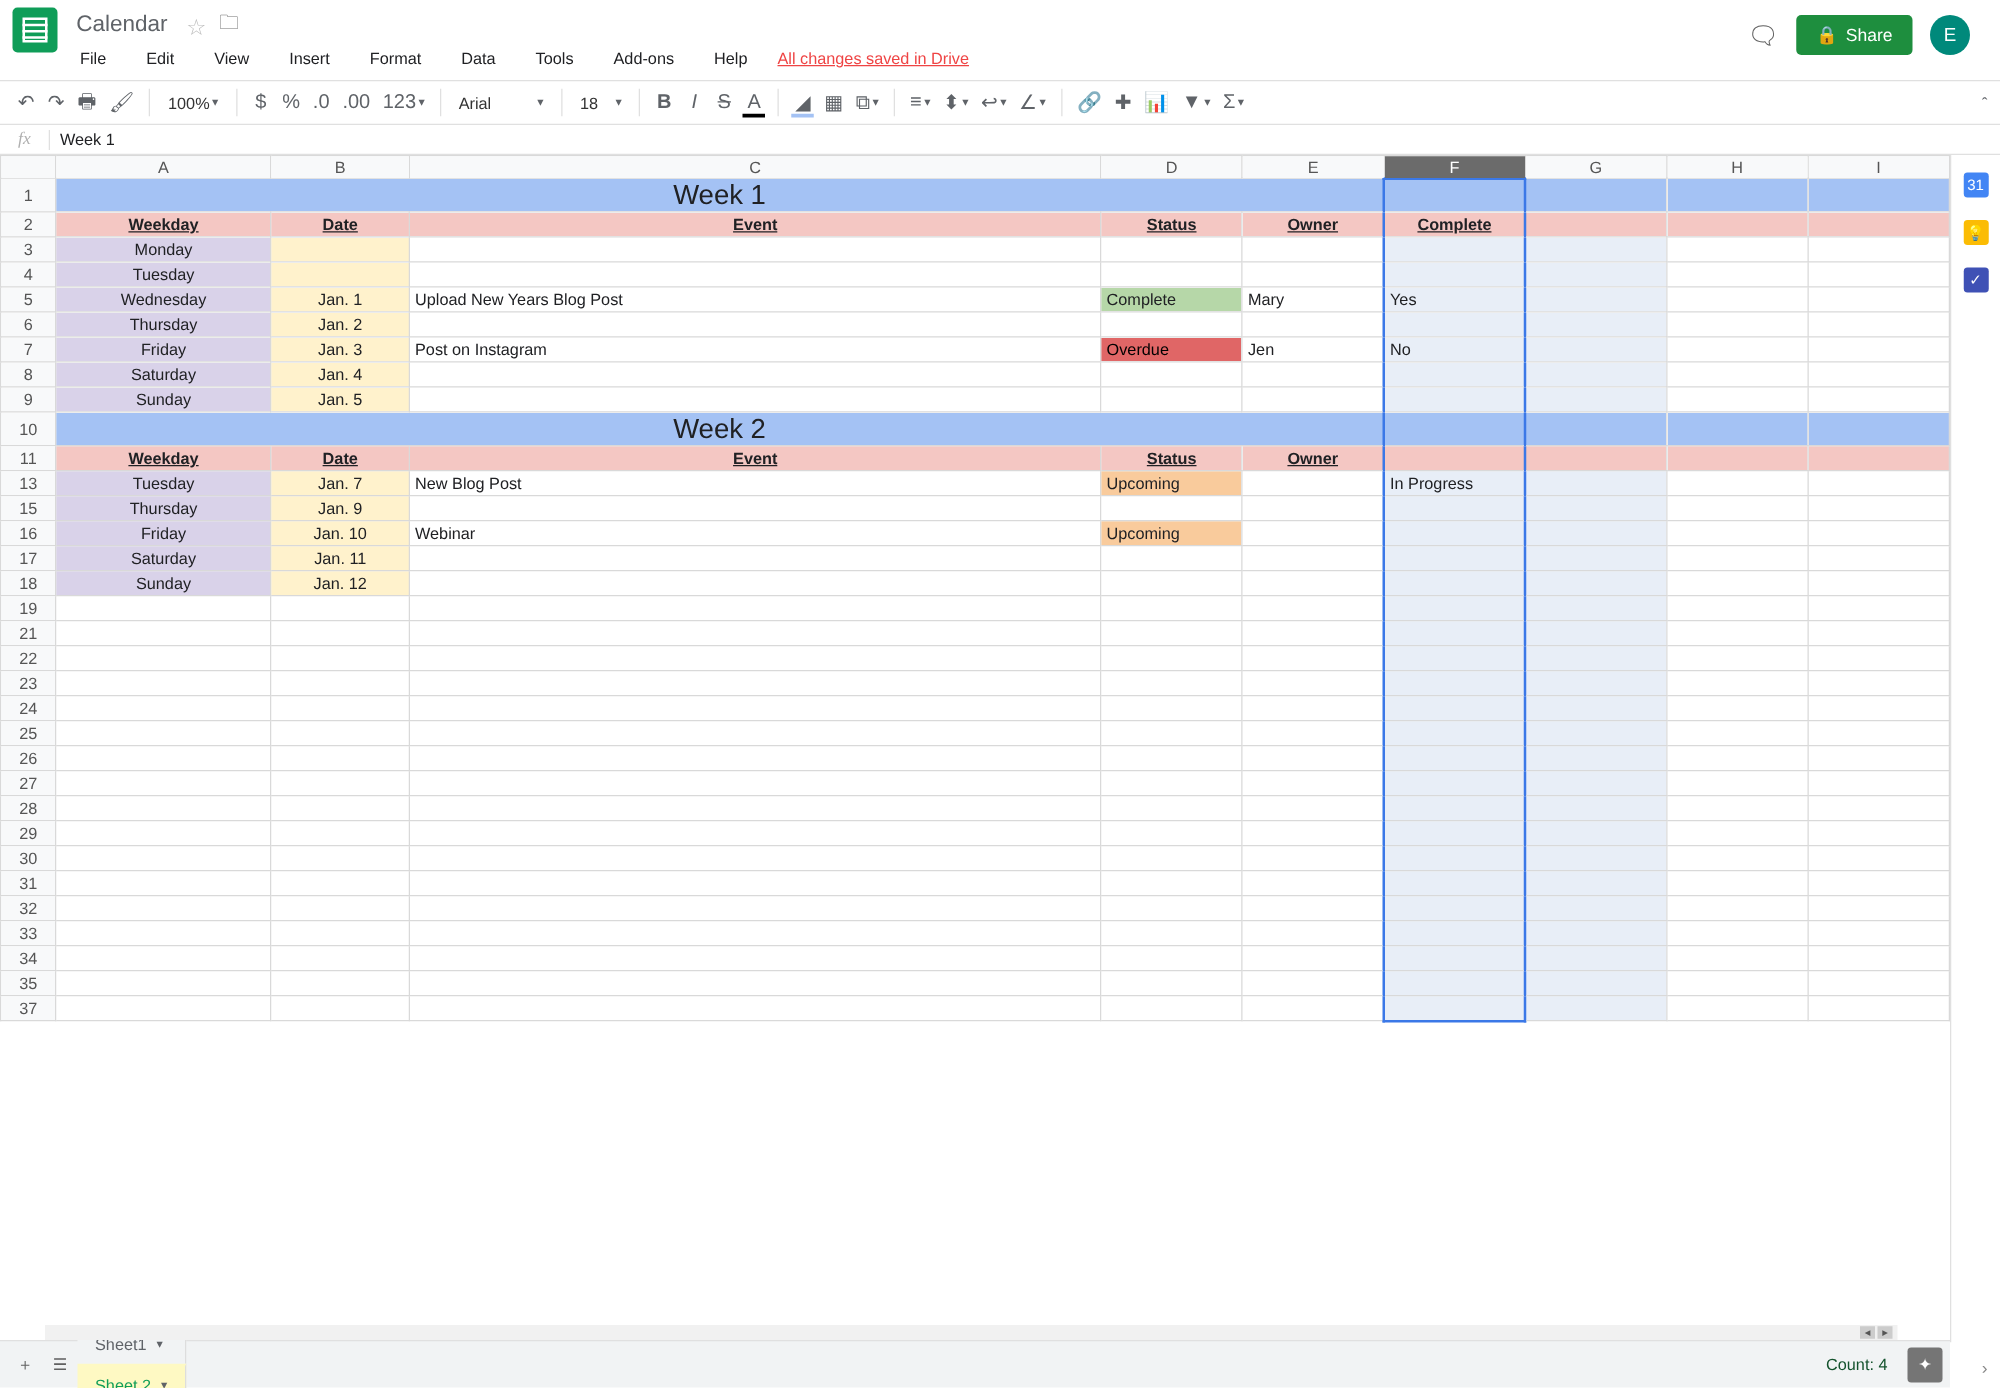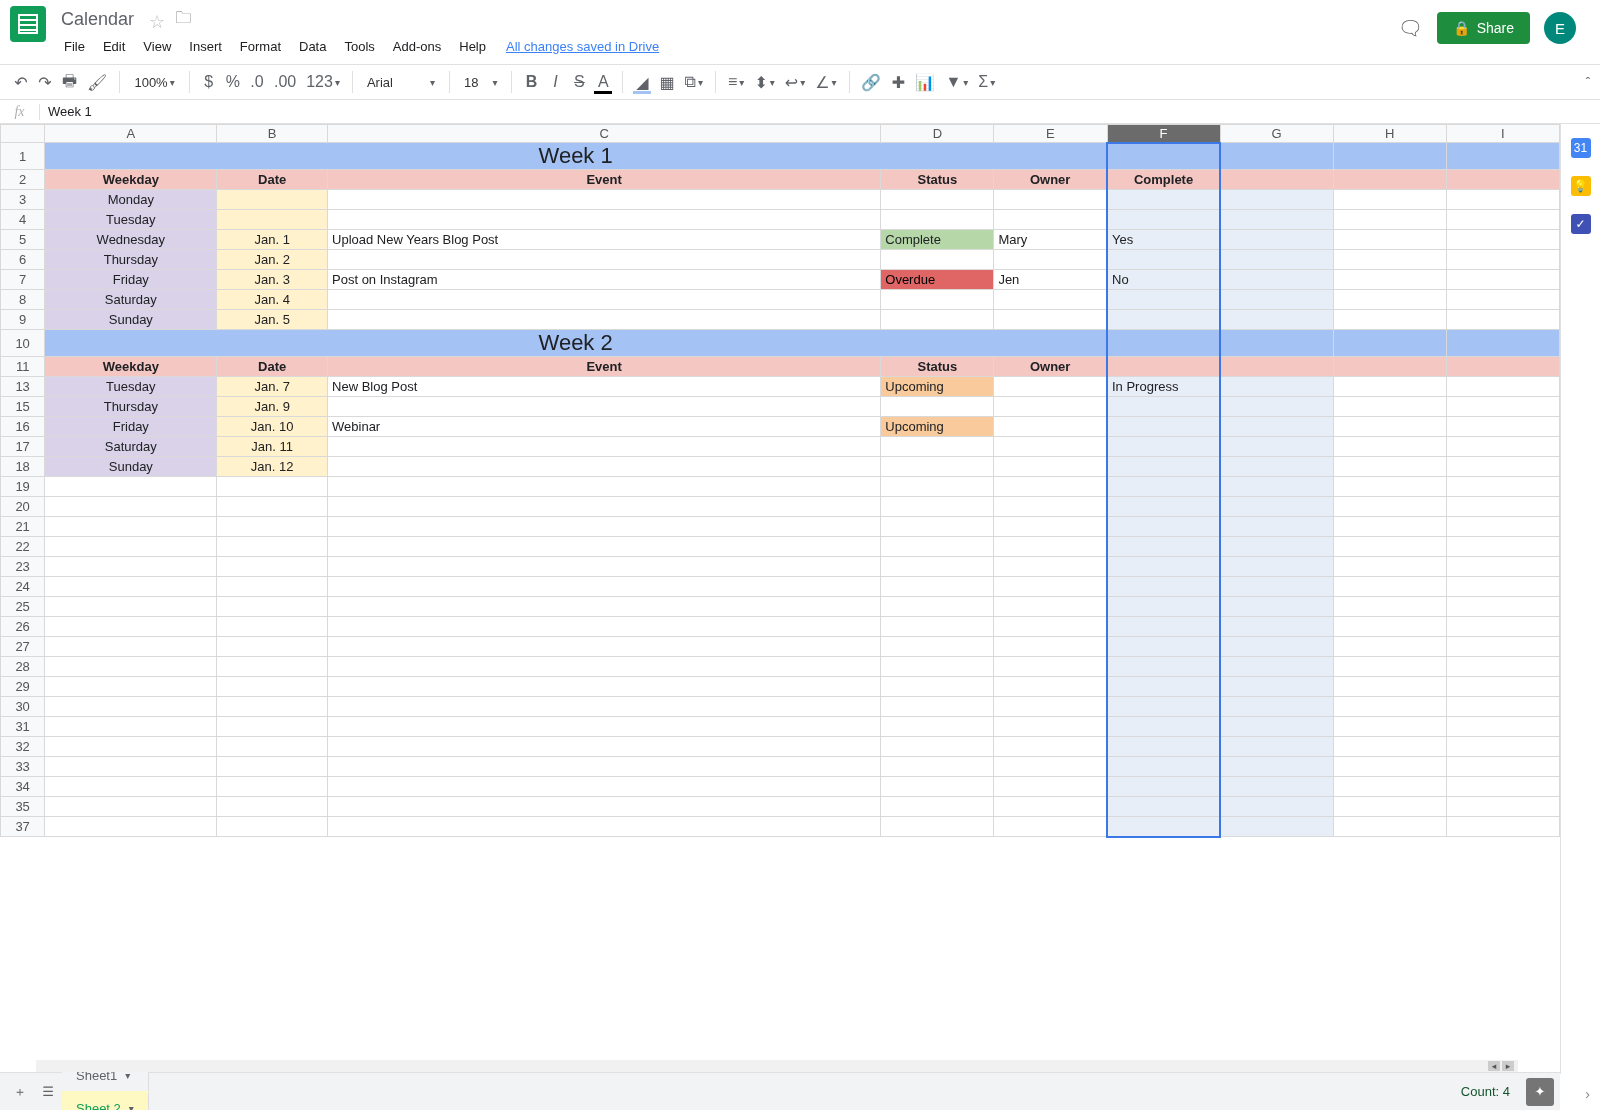--- a/index.html
+++ b/index.html
@@ -23,23 +23,23 @@
   
   .titlebar{display:flex;align-items:flex-start;padding:6px 10px 0 10px;}
   .sheets-logo{width:36px;height:36px;background:#0f9d58;border-radius:4px;margin-right:10px;position:relative;}
   .sheets-logo::before{content:"";position:absolute;inset:8px;border:2px solid #fff;}
   .sheets-logo::after{content:"";position:absolute;left:8px;right:8px;top:50%;height:2px;background:#fff;box-shadow:0 -5px 0 #fff,0 5px 0 #fff;}
   .doc-col{flex:1;}
   .doc-title-row{display:flex;align-items:flex-end;gap:10px;}
   .doc-title{font-size:18px;color:#5f6368;padding:2px 4px;border:1px solid transparent;border-radius:3px;}
   .star{color:#bdbdbd;font-size:18px;}
   .folder-icon{color:#757575;font-size:16px;}
-  .menubar{display:flex;gap:2px;align-items:center;margin-top:2px;}
+  .menubar{display:flex;gap:16px;align-items:center;margin-top:2px;}
   .menubar .m{padding:4px 8px;color:#202124;border-radius:3px;cursor:pointer;font-size:13px;}
-  .menubar .save-status{margin-left:10px;color:#3b82f6;text-decoration:underline;font-size:13px;}
+  .menubar .save-status{color:#ef4444;text-decoration:underline;font-size:13px;}
   .title-right{display:flex;align-items:center;gap:14px;padding-right:14px;padding-top:6px;}
   .comments-icon{color:#616161;font-size:20px;}
   .share-btn{background:#1e8e3e;color:#fff;border:none;border-radius:4px;padding:8px 16px;font-size:14px;font-weight:500;display:flex;align-items:center;gap:6px;cursor:pointer;}
   .avatar{width:32px;height:32px;border-radius:50%;background:#00897b;color:#fff;display:flex;align-items:center;justify-content:center;font-size:15px;font-weight:500;}
   
   .toolbar{display:flex;align-items:center;border-top:1px solid var(--border);border-bottom:1px solid var(--border);padding:4px 10px;margin-top:6px;gap:2px;}
   .tbtn{min-width:22px;height:26px;display:flex;align-items:center;justify-content:center;color:#5f6368;border-radius:2px;cursor:pointer;padding:0 4px;font-size:16px;}
   .tsep{width:1px;height:22px;background:#e0e0e0;margin:0 6px;}
   .caret{font-size:10px;color:#5f6368;margin-left:2px;}
   .zoom,.font-sel,.size-sel{display:flex;align-items:center;padding:0 6px;font-size:13px;color:#333;}
@@ -59,21 +59,21 @@
   .side-panel{width:40px;border-left:1px solid var(--border);display:flex;flex-direction:column;align-items:center;gap:18px;padding-top:14px;}
   .side-ic{width:20px;height:20px;border-radius:3px;display:flex;align-items:center;justify-content:center;font-size:12px;color:#fff;}
   
   table.sheet{border-collapse:collapse;table-layout:fixed;width:100%;}
   table.sheet th,table.sheet td{border:1px solid var(--grid-border);padding:0 4px;height:var(--row-h);overflow:hidden;white-space:nowrap;text-overflow:clip;font-size:13px;}
   table.sheet thead th{background:var(--header-bg);height:var(--col-head-h);font-weight:400;color:#555;text-align:center;position:sticky;top:0;z-index:2;}
   table.sheet thead th.rh-corner{background:var(--header-bg);}
   table.sheet thead th.sel-col{background:#6b6b6b;color:#fff;}
   table.sheet tbody th{background:var(--header-bg);width:36px;font-weight:400;color:#555;text-align:center;position:sticky;left:0;z-index:1;}
   .week-title td{background:var(--blue);text-align:center;font-size:22px;height:30px;}
-  .hdr-row td{background:var(--pink);text-align:center;font-weight:700;height:22px;}
+  .hdr-row td{background:var(--pink);text-align:center;font-weight:700;height:22px;text-decoration:underline;}
   .wday{background:var(--lav);text-align:center;}
   .date{background:var(--cream);text-align:center;}
   .sel-cell{background:var(--lblue);}
   .stat-complete{background:var(--green);}
   .stat-overdue{background:var(--red);color:#000;}
   .stat-upcoming{background:var(--peach);}
   
   col.cA{width:140px;} col.cB{width:90px;} col.cC{width:450px;} col.cD{width:92px;}
   col.cE{width:92px;} col.cF{width:92px;} col.cG{width:92px;} col.cH{width:92px;} col.cI{width:92px;}
   col.rh{width:36px;}
@@ -410,32 +410,20 @@
             <td class=""></td>
             <td class=""></td>
             <td class=""></td>
             <td class=""></td>
             <td class="sel-cell sel-outline-left sel-outline-right"></td>
             <td class="sel-cell"></td>
             <td class=""></td>
             <td class=""></td>
           </tr>
           <tr>
-            <th>20</th>
-            <td class=""></td>
-            <td class=""></td>
-            <td class=""></td>
-            <td class=""></td>
-            <td class=""></td>
-            <td class="sel-cell sel-outline-left sel-outline-right"></td>
-            <td class="sel-cell"></td>
-            <td class=""></td>
-            <td class=""></td>
-          </tr>
-          <tr>
             <th>21</th>
             <td class=""></td>
             <td class=""></td>
             <td class=""></td>
             <td class=""></td>
             <td class=""></td>
             <td class="sel-cell sel-outline-left sel-outline-right"></td>
             <td class="sel-cell"></td>
             <td class=""></td>
             <td class=""></td>

